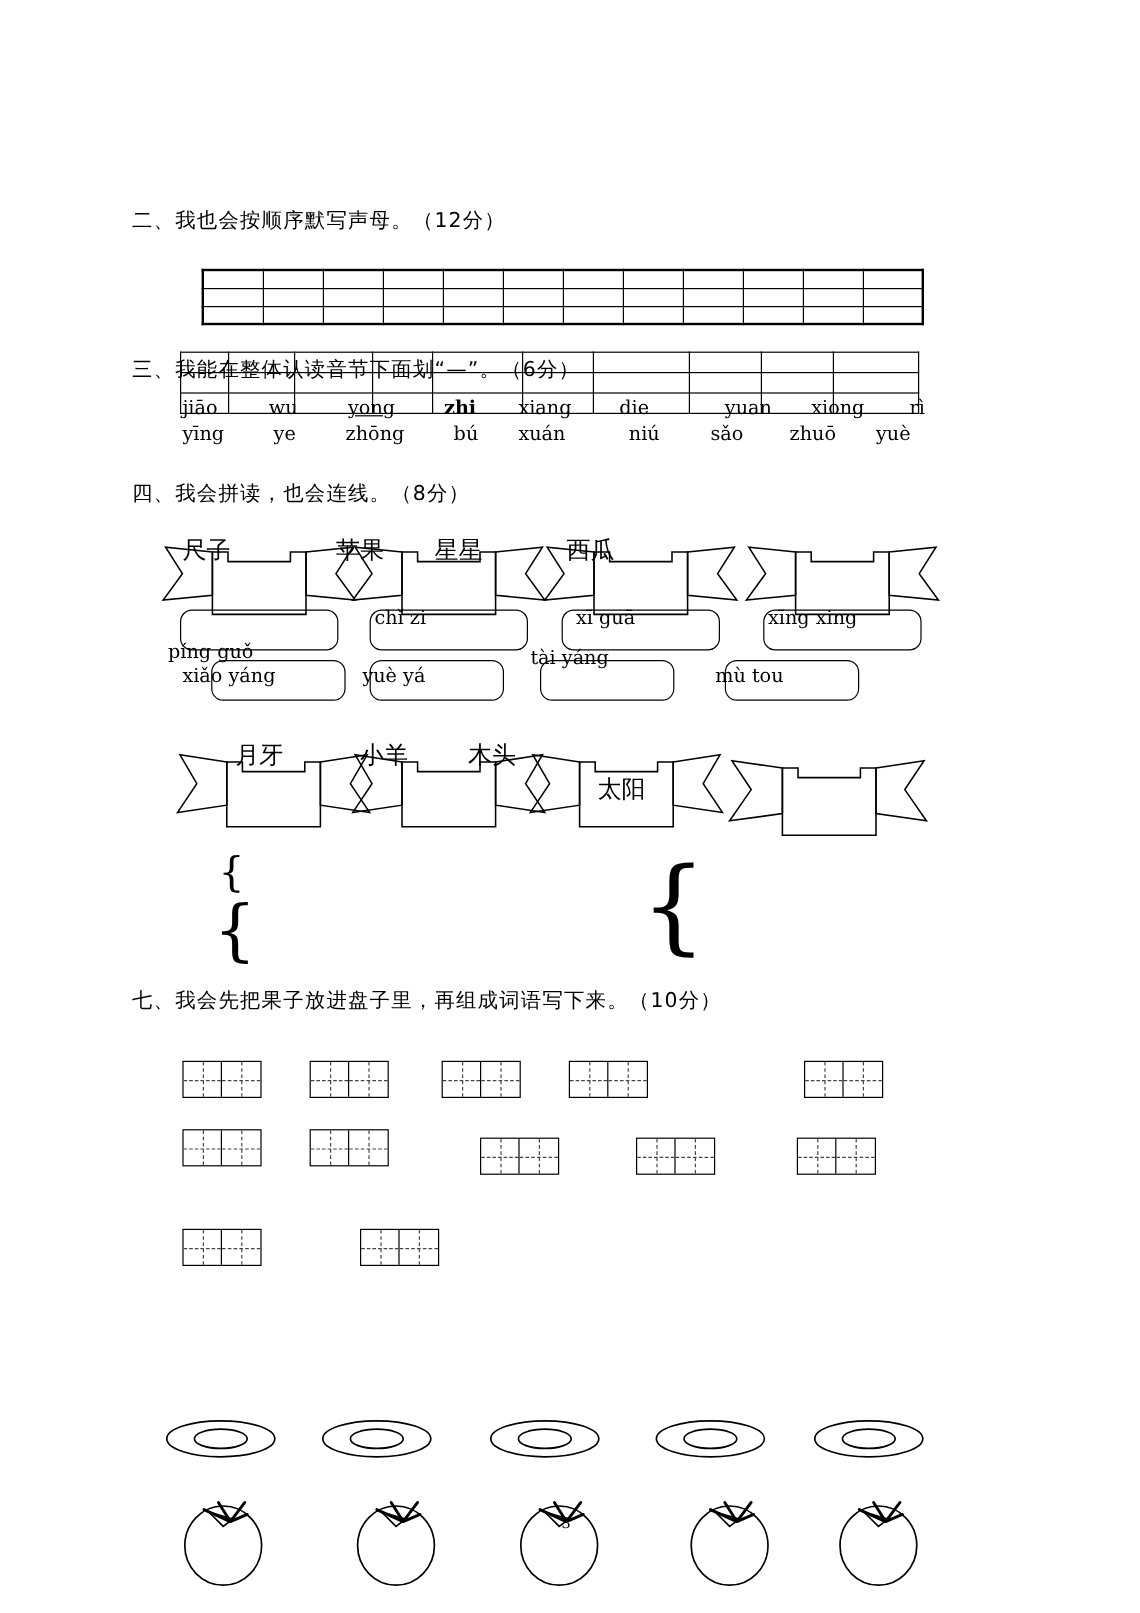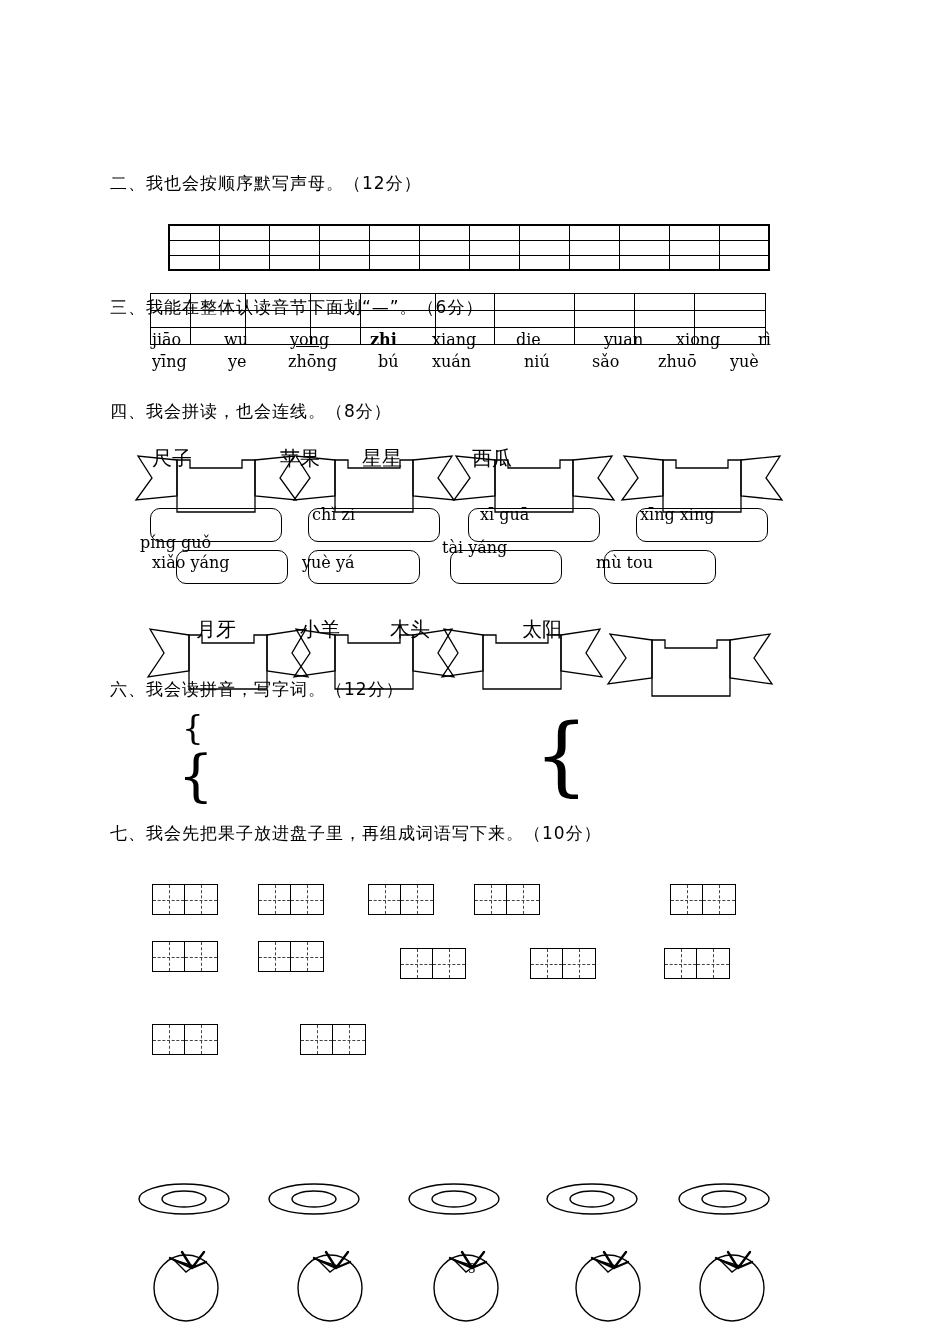--- a/index.html
+++ b/index.html
@@ -292,21 +292,21 @@
   <div class="card" style="left:604px; top:550px; width:112px; height:34px;"></div>
 
   <div class="abs pinyin" style="left:152px; top:553px;">xiǎo yáng</div>
   <div class="abs pinyin" style="left:302px; top:553px;">yuè  yá</div>
   <div class="abs pinyin" style="left:442px; top:538px;">tài yáng</div>
   <div class="abs pinyin" style="left:596px; top:553px;">mù  tou</div>
 
   <div class="abs hanzi" style="left:196px; top:616px;">月牙</div>
   <div class="abs hanzi" style="left:300px; top:616px;">小羊</div>
   <div class="abs hanzi" style="left:390px; top:616px;">木头</div>
-  <div class="abs hanzi" style="left:498px; top:616px;margin-left:24px;">太阳</div>
+  <div class="abs hanzi" style="left:498px; top:644px;">太阳</div>
 
   <div class="banner" style="left:142px; top:625px;">
     <svg width="172" height="72" viewBox="0 0 172 72">
       <g fill="none" stroke="#000" stroke-width="1.3">
         <path d="M47 10 L8 4 L22 28 L6 52 L47 46 Z"></path>
         <path d="M125 10 L164 4 L150 28 L166 52 L125 46 Z"></path>
         <path d="M47 10 L47 64 L125 64 L125 10 L112 10 L112 18 L60 18 L60 10 Z"></path>
       </g>
     </svg>
   </div>
@@ -331,21 +331,20 @@
   <div class="banner" style="left:600px; top:630px;">
     <svg width="180" height="74" viewBox="0 0 180 74">
       <g fill="none" stroke="#000" stroke-width="1.3">
         <path d="M52 10 L10 4 L26 28 L8 54 L52 48 Z"></path>
         <path d="M130 10 L170 4 L154 28 L172 54 L130 48 Z"></path>
         <path d="M52 10 L52 66 L130 66 L130 10 L117 10 L117 18 L65 18 L65 10 Z"></path>
       </g>
     </svg>
   </div>
 
-  <div class="abs heading" style="left:110px; top:678px;">六、我会读拼音，写字词。（12分）</div>
 
   <div class="abs pinyin" style="left:148px; top:702px;"></div>
   <div class="abs pinyin" style="left:196px; top:702px;"></div>
   <div class="abs pinyin" style="left:152px; top:726px;"></div>
   <div class="abs pinyin" style="left:200px; top:726px;"></div>
   <div class="brace" style="left:182px; top:710px;">{</div>
 
   <div class="abs pinyin" style="left:380px; top:702px;"></div>
   <div class="abs pinyin" style="left:424px; top:702px;"></div>
   <div class="abs pinyin" style="left:400px; top:726px;"></div>

